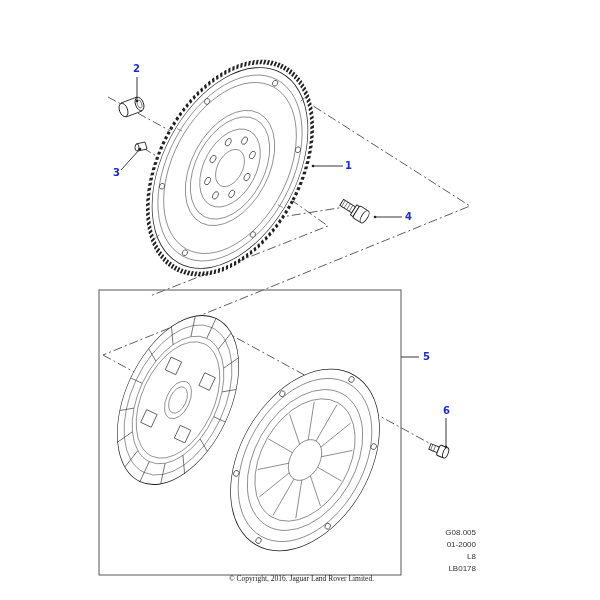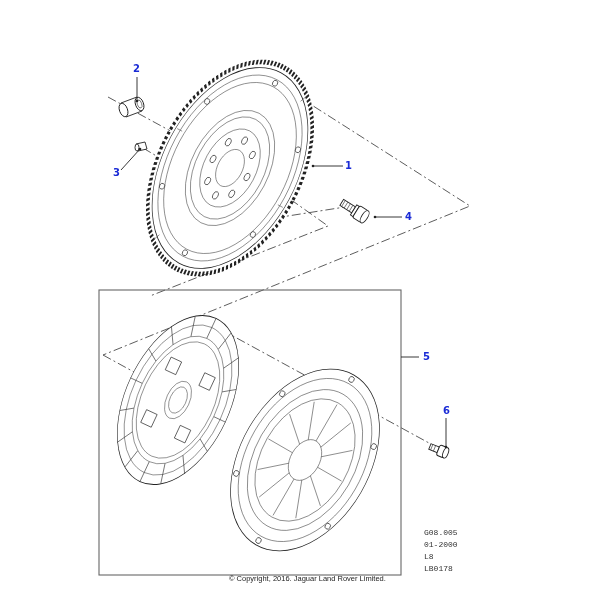--- a/index.html
+++ b/index.html
@@ -1,21 +1,21 @@
 <!DOCTYPE html>
 <html><head>
 <meta charset="utf-8">
 <style>
   html, body { margin: 0; padding: 0; background: #ffffff; }
   body { width: 600px; height: 600px; position: relative; overflow: hidden; font-family: "DejaVu Sans", sans-serif; }
   #diagram { position: absolute; left: 0; top: 0; width: 600px; height: 600px; }
   .callout { position: absolute; font-family: "DejaVu Sans", sans-serif; font-weight: bold; font-size: 10px; color: #1a2bd6; line-height: 10px; }
-  .ref-block { position: absolute; left: 424px; top: 527px; width: 52px; text-align: left; font-family: Liberation Mono, monospace; font-size: 8px; color: #333333; line-height: 12px; }
+  .ref-block { position: absolute; left: 424px; top: 527px; width: 52px; text-align: right; font-family: Liberation Sans, sans-serif; font-size: 8px; color: #333333; line-height: 12px; }
   .ref-block div { white-space: nowrap; }
-  .copyright { position: absolute; left: 229px; top: 574px; font-family: Liberation Sans, sans-serif; font-size: 7.5px; color: #222222; white-space: nowrap; }
+  .copyright { position: absolute; left: 229px; top: 574px; font-family: Liberation Serif, serif; font-size: 7.5px; color: #222222; white-space: nowrap; }
 </style>
 </head>
 <body>
 
 <svg id="diagram" viewBox="0 0 600 600" xmlns="http://www.w3.org/2000/svg">
   <defs>
     <style>
       .dash { fill: none; stroke: #333; stroke-width: 0.8; stroke-dasharray: 9 3 2 3; }
       .lead { fill: none; stroke: #222; stroke-width: 0.9; }
       .part { fill: #fff; stroke: #222; stroke-width: 0.9; }

